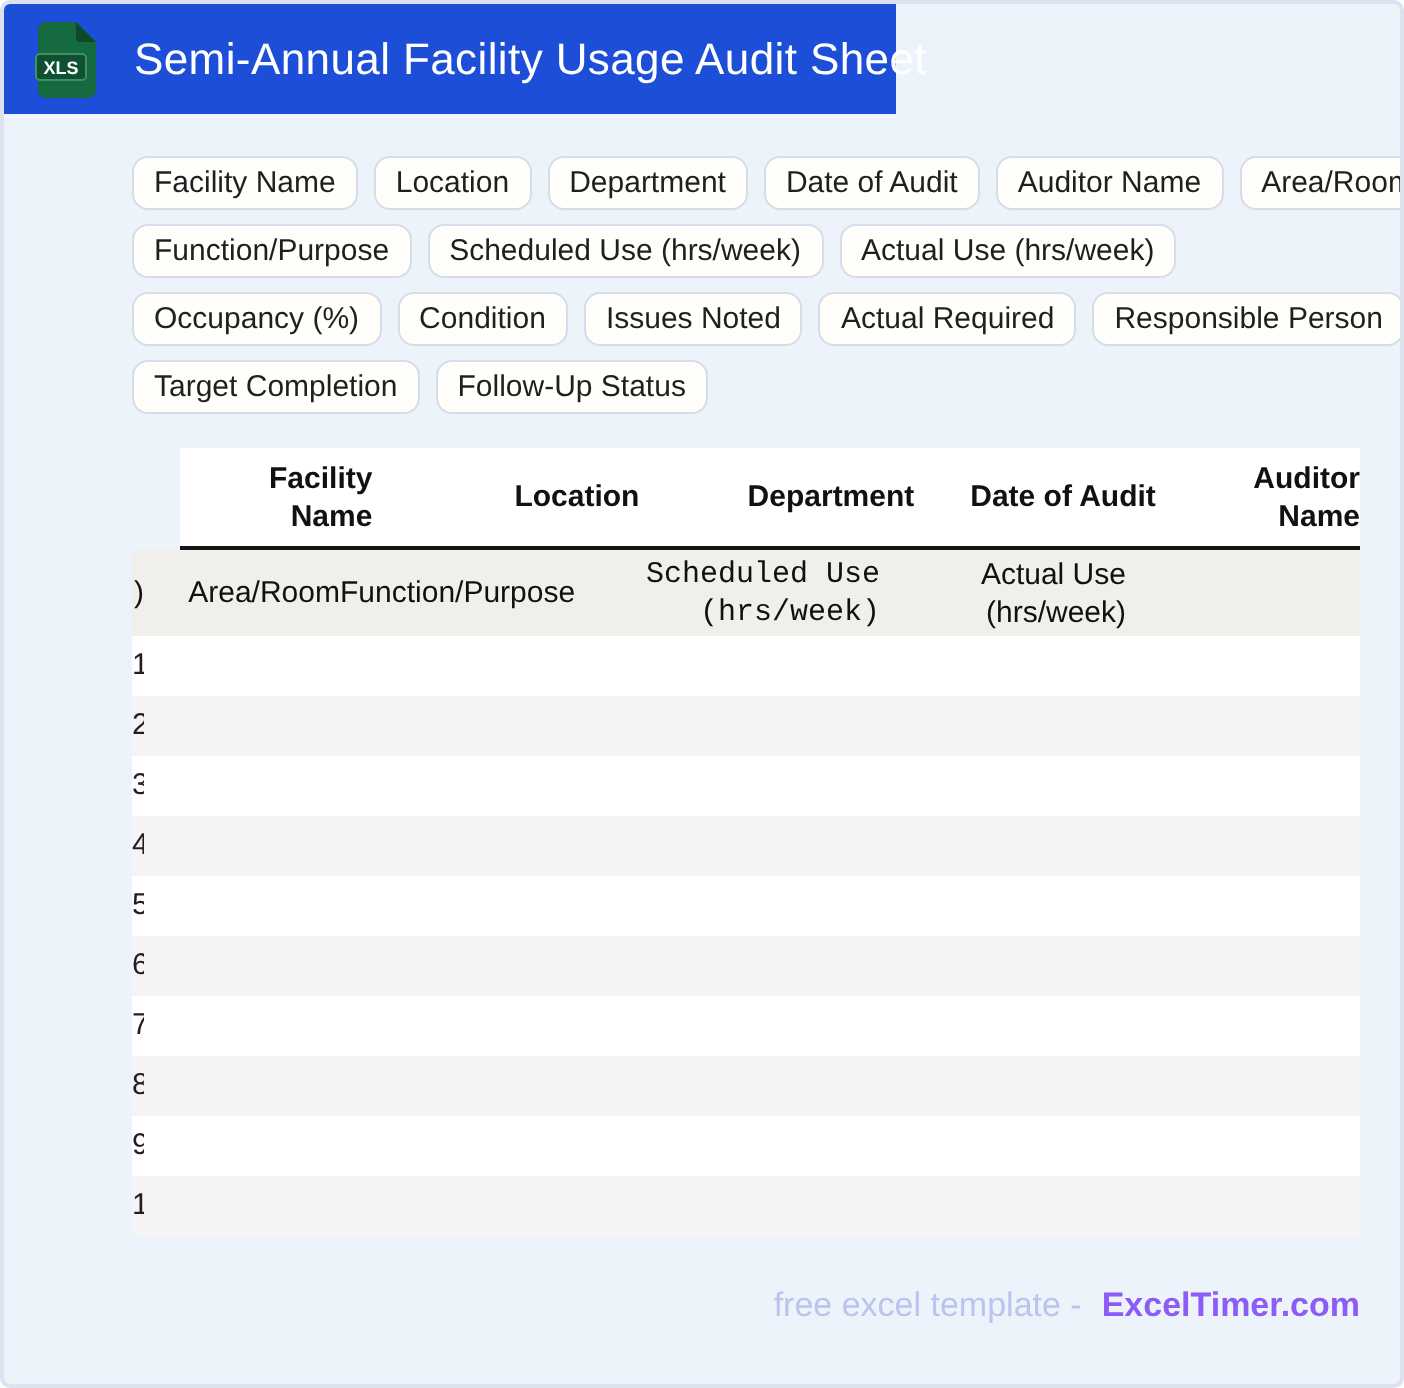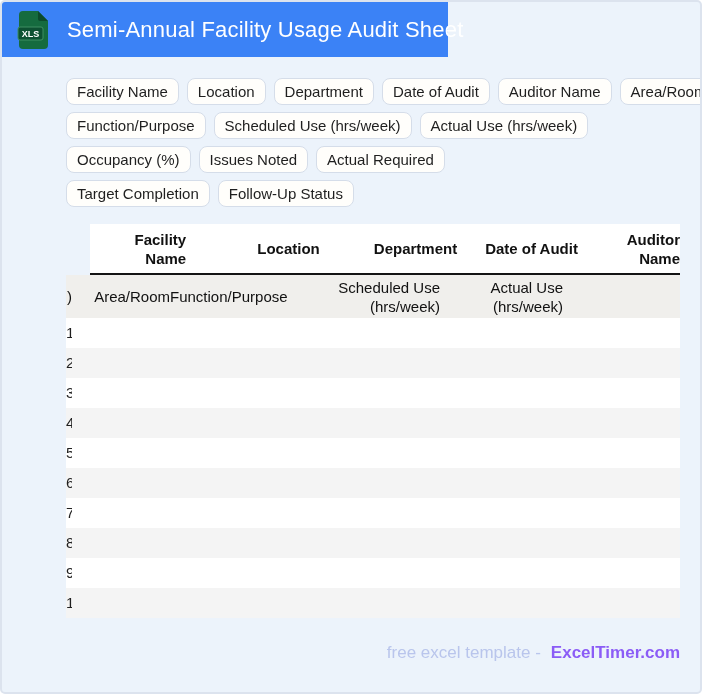--- a/index.html
+++ b/index.html
@@ -3,21 +3,21 @@
 <meta charset="utf-8">
 <style>
   html,body { margin:0; padding:0; background:#ffffff; }
   .card {
     box-sizing:border-box; width:702px; height:694px;
     background:#ecf3fb; border:2px solid #dce3ee; border-radius:5px;
     position:relative; overflow:hidden;
     font-family:"Liberation Sans", sans-serif;
   }
   
-  .titlebar { width:446px; height:55px; background:#3b82f6; display:flex; align-items:center; }
+  .titlebar { width:446px; height:55px; background:#1d4ed8; display:flex; align-items:center; }
   .xls-icon { margin-left:14px; flex:0 0 auto; display:block; }
   .title { color:#ffffff; font-size:22px; margin-left:17px; white-space:nowrap; letter-spacing:.2px;text-align:right; }
 
   
   .chips-area { margin:21px 0 0 64px; width:634px; display:flex; flex-direction:column; gap:7px; }
   .chip-row { display:flex; gap:8px; }
   .chip {
     background:#fffefb; border:1px solid #d5dde9; border-radius:8px;
     padding:2px 10px; font-size:15px; line-height:21px; color:#1f1f1f;
     white-space:nowrap; cursor:pointer;
@@ -32,21 +32,21 @@
   .c0 { overflow:hidden; }
   .thead-a .c0 { width:6px; }
   .thead-a .c1 { width:92px; }
   .thead-a .c2 { width:136px; }
   .thead-a .c3 { width:140px; }
   .thead-a .c4 { width:123px; }
   .thead-a .c5 { width:104px; }
   .thead-b .c0 { width:6px; }
   .thead-b .c1 { width:98px; }
   .thead-b .c2 { width:100px; }
-  .thead-b .c3 { width:170px; }
+  .thead-b .c3 { width:170px;font-family:Liberation Mono, monospace; }
   .thead-b .c4 { width:123px; }
   .thead-b .c5 { width:104px; }
   .trow { height:30px; display:flex; }
   .trow.odd  { background:#ffffff; }
   .trow.even { background:#f4f4f4; }
   .trow .num { width:6px; overflow:hidden; text-align:right; line-height:30px; font-size:15px; color:#1f1f1f; }
 
   
   .footer { position:absolute; top:641px; right:20px; font-size:17px; display:flex; gap:10px; align-items:center; }
   .footer-text { color:#b9c5ec; }
@@ -76,22 +76,24 @@
         <div class="chip">Auditor Name</div>
         <div class="chip">Area/Room</div>
       </div>
       <div class="chip-row">
         <div class="chip">Function/Purpose</div>
         <div class="chip">Scheduled Use (hrs/week)</div>
         <div class="chip">Actual Use (hrs/week)</div>
       </div>
       <div class="chip-row">
         <div class="chip">Occupancy (%)</div>
+        <div class="chip">Condition</div>
         <div class="chip">Issues Noted</div>
         <div class="chip">Actual Required</div>
+        <div class="chip">Responsible Person</div>
       </div>
       <div class="chip-row">
         <div class="chip">Target Completion</div>
         <div class="chip">Follow-Up Status</div>
       </div>
     </div>
 
   <div class="table-wrap">
     <div class="thead-a">
         <div class="cell c0"></div>

